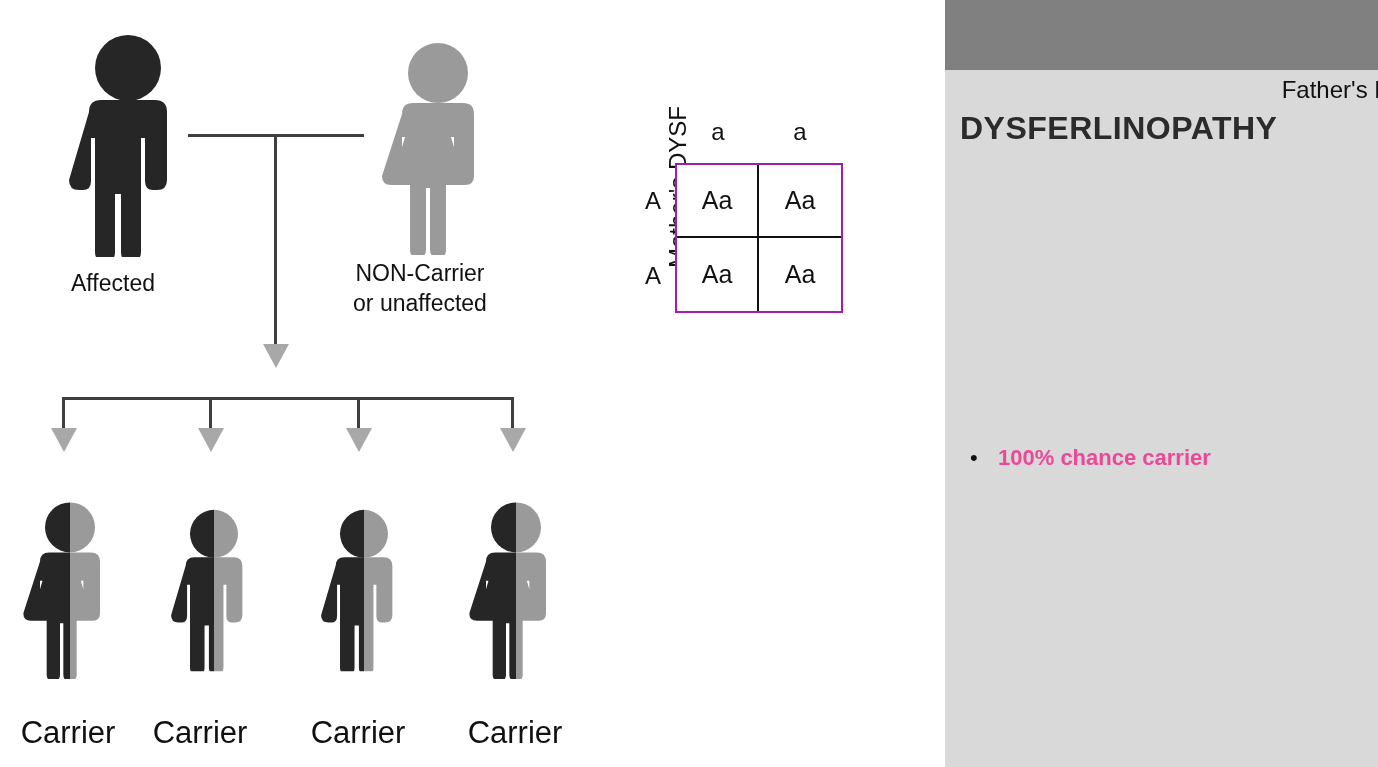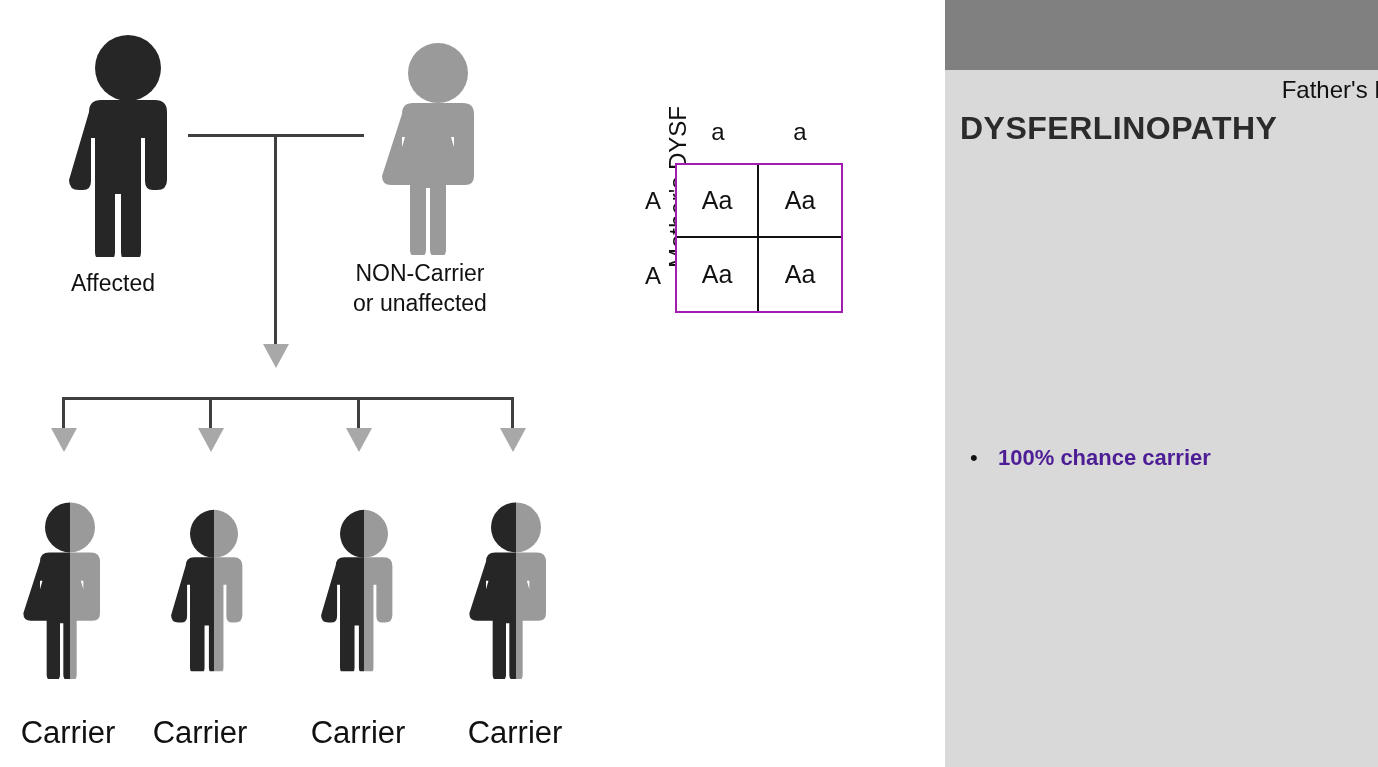--- a/index.html
+++ b/index.html
@@ -20,21 +20,21 @@
     position:absolute;left:960px;top:108px;width:405px;
     color:#2b2b2b;
     font-size:32px;font-weight:bold;line-height:40px;letter-spacing:0.5px;
   }
   .panel-sub{
     position:absolute;left:996px;top:277px;width:350px;
     color:#1a1a1a;font-style:italic;font-size:25px;line-height:36px;
   }
   .bullet-row{position:absolute;left:970px;top:444px;width:400px;display:flex;align-items:flex-start;}
   .bullet-dot{width:28px;color:#111;font-size:22px;line-height:28px;text-align:left;}
-  .bullet-text{color:#4c1d95;font-size:22px;font-weight:bold;line-height:28px;}
+  .bullet-text{color:#ec4899;font-size:22px;font-weight:bold;line-height:28px;}
   .panel-note{
     position:absolute;left:996px;top:554px;width:360px;
     color:#111;font-size:21px;font-weight:bold;line-height:30px;
   }
 
   
   .lbl{position:absolute;color:#111;font-size:23px;line-height:30px;text-align:center;}
 
   
   .pun-wrap{position:absolute;left:600px;top:70px;width:300px;height:270px;}

